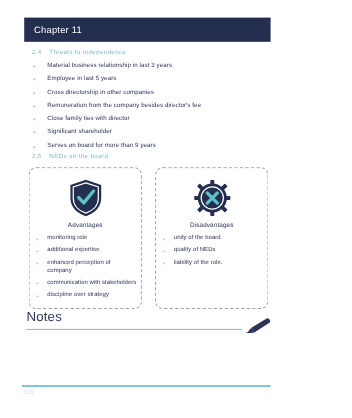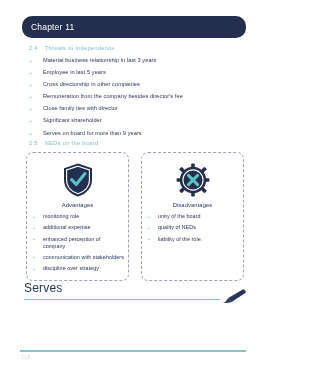--- a/index.html
+++ b/index.html
@@ -21,21 +21,21 @@
   }
 
   
   .chapter-bar {
     position: absolute;
     left: 22px;
     top: 16px;
     width: 224px;
     height: 22px;
     background: #242e4f;
-    border-radius: 10px;
+    border-radius: 0;
   }
   .chapter-bar .label {
     position: absolute;
     left: 9px;
     top: 50%;
     transform: translateY(-50%);
     color: #ffffff;
     font-size: 8.5px;
     letter-spacing: 0.2px;
     white-space: nowrap;
@@ -309,21 +309,21 @@
         <div class="card-li">
           <span class="arrow">➢</span>
           <span class="txt">liability of the role.</span>
         </div>
       </div>
     </div>
 
   </div>
 
   <div class="notes-wrap">
-    <div class="notes-title">Serves</div>
+    <div class="notes-title">Notes</div>
     <div class="notes-rule"></div>
     <div class="pencil">
       <svg width="24" height="14" viewBox="0 0 24 14" aria-hidden="true">
         <path d="M22.6 0.9 L23.6 2.4 C24 3 23.9 3.7 23.3 4.1 L9.2 13.2 L6.2 9.1 L20.8 0.4 C21.4 0 22.2 0.3 22.6 0.9 Z" fill="#2c3557"></path>
         <path d="M6.2 9.1 L9.2 13.2 L4.2 13.9 C3.6 14 3.2 13.4 3.4 12.9 Z" fill="#2c3557"></path>
         <path d="M1.1 13.6 L4.2 13.9 L3.5 12.8 Z" fill="#2c3557"></path>
       </svg>
     </div>
   </div>
 

